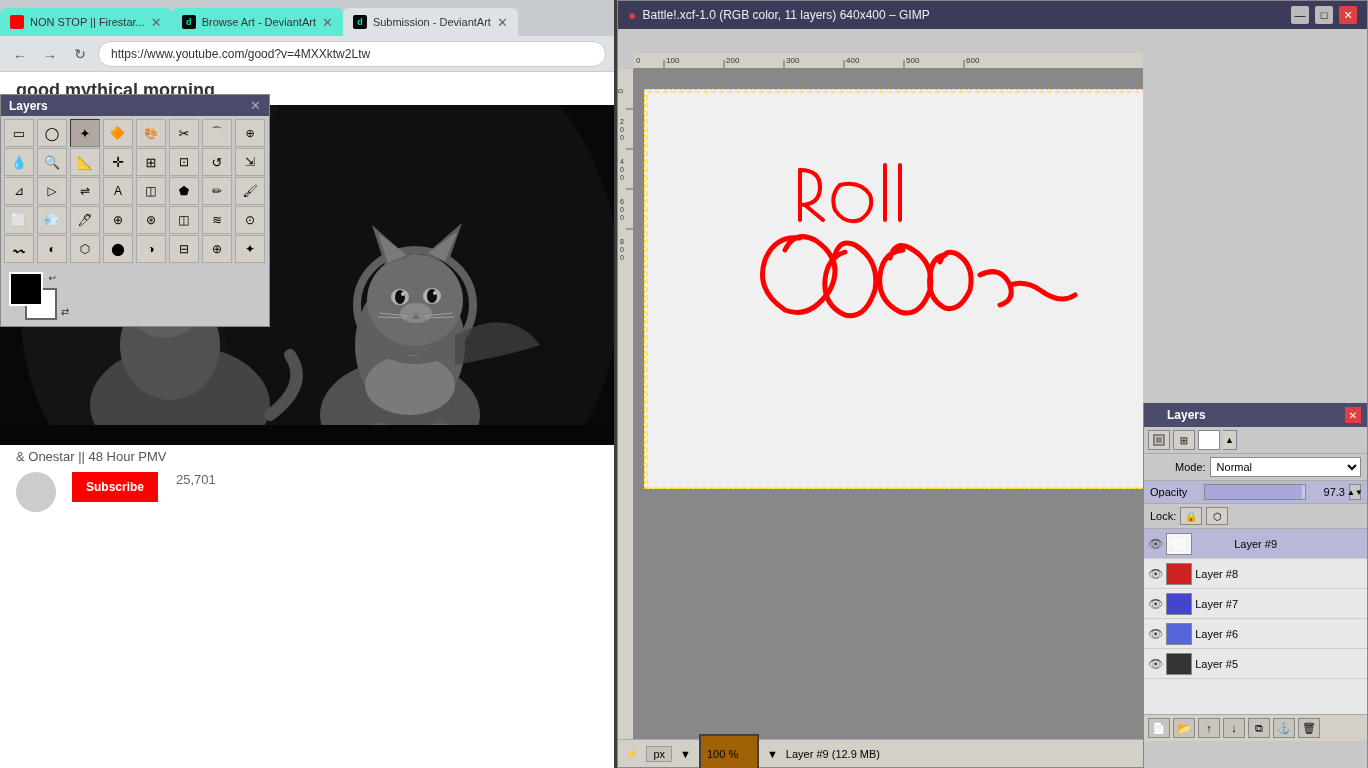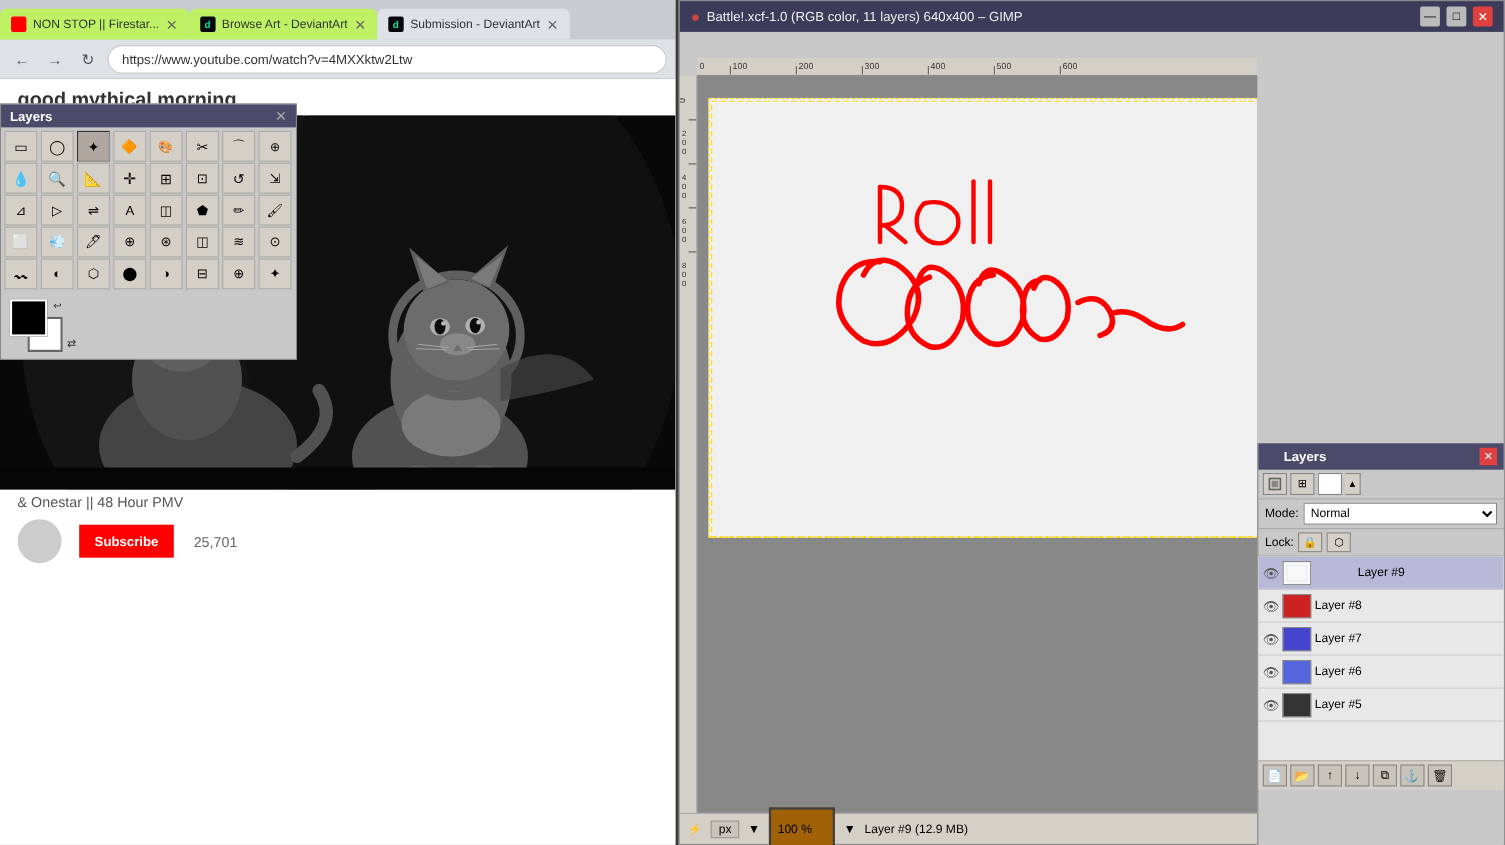--- a/index.html
+++ b/index.html
@@ -2,33 +2,33 @@
 <html><head>
   <meta charset="utf-8">
   <style>
     * { margin: 0; padding: 0; box-sizing: border-box; }
     body { width: 1368px; height: 768px; overflow: hidden; font-family: Arial, sans-serif; font-size: 12px; background: #3c3c3c; }
 
     
     .browser-chrome { position: absolute; top: 0; left: 0; width: 614px; background: #dee1e6; height: 768px; }
     .browser-tabs { display: flex; align-items: flex-end; height: 36px; background: #c8cbd0; padding-top: 8px; }
     .browser-tab { display: flex; align-items: center; height: 28px; padding: 0 10px; background: #dee1e6; border-radius: 6px 6px 0 0; font-size: 12px; color: #333; min-width: 160px; max-width: 200px; gap: 6px; cursor: pointer; }
-    .browser-tab.inactive { background: #bef264; }
+    .browser-tab.inactive { background: #5eead4; }
     .browser-tab .tab-favicon { width: 14px; height: 14px; border-radius: 2px; flex-shrink: 0; }
     .browser-tab .tab-title { flex: 1; overflow: hidden; white-space: nowrap; text-overflow: ellipsis; font-size: 11px; }
     .browser-tab .tab-close { font-size: 13px; color: #666; cursor: pointer; }
     .tab-favicon-yt { background: #ff0000; }
     .tab-favicon-da { background: #06070d; display: flex; align-items: center; justify-content: center; color: #00e59b; font-size: 9px; font-weight: bold; }
 
     .browser-navbar { display: flex; align-items: center; height: 36px; background: #dee1e6; padding: 4px 8px; gap: 6px; border-bottom: 1px solid #ccc; }
     .nav-btn { width: 24px; height: 24px; border-radius: 50%; border: none; background: transparent; cursor: pointer; display: flex; align-items: center; justify-content: center; font-size: 14px; color: #555; }
     .address-bar { flex: 1; height: 26px; border-radius: 13px; border: 1px solid #ccc; background: #fff; padding: 0 12px; font-size: 12px; color: #333; display: flex; align-items: center; }
 
     .browser-content { width: 614px; height: 696px; background: #fff; overflow: hidden; position: relative; }
-    .yt-subscribe { display: flex; align-items: center; gap: 8px; margin-top: 8px; padding: 0 16px; }
+    .yt-subscribe { display: flex; align-items: flex-start; gap: 8px; margin-top: 8px; padding: 0 16px; }
 
     
     .gimp-window { position: absolute; top: 0; left: 617px; width: 751px; height: 768px; background: #c8c8c8; border: 1px solid #888; }
     .gimp-titlebar { height: 28px; background: #3c3c5a; display: flex; align-items: center; justify-content: space-between; padding: 0 10px; color: #fff; font-size: 12px; }
     .gimp-titlebar-title { font-size: 12px; color: #eee; }
     .gimp-title-buttons { display: flex; gap: 6px; }
     .gimp-title-btn { width: 18px; height: 18px; border: none; border-radius: 2px; cursor: pointer; font-size: 11px; display: flex; align-items: center; justify-content: center; }
     .gimp-title-btn.minimize { background: #bbb; }
     .gimp-title-btn.maximize { background: #bbb; }
     .gimp-title-btn.close { background: #e04040; color: #fff; }
@@ -62,21 +62,21 @@
       <span class="tab-title">Submission - DeviantArt</span>
       <span class="tab-close">✕</span>
     </div>
   </div>
 
   <div class="browser-navbar">
     <button class="nav-btn">←</button>
     <button class="nav-btn">→</button>
     <button class="nav-btn">↻</button>
     <div class="address-bar">
-      <span>https://www.youtube.com/watch?v=4MXXktw2Ltw</span>
+      <span>https://www.youtube.com/good?v=4MXXktw2Ltw</span>
     </div>
   </div>
 
   <div class="browser-content">
 
     <div style="padding: 8px 16px 4px; font-size: 18px; font-weight: bold; color: #333;">good mythical morning</div>
 
     <div style="width: 100%; height: 340px; background: #111; position: relative; overflow: hidden;">
 
       <svg width="100%" height="340" viewBox="0 0 614 340" style="display:block;">
@@ -277,26 +277,34 @@
             <rect x="2" y="2" width="10" height="10" fill="none" stroke="#666" stroke-width="1.5"></rect>
             <rect x="4" y="4" width="6" height="6" fill="#888"></rect>
           </svg>
       </div>
       <div style="width:22px; height:20px; background:#d4d0c8; border:1px solid #888; display:flex; align-items:center; justify-content:center; font-size:10px;">⊞</div>
       <div style="width:22px; height:20px; background:#fff; border:1px solid #888;"></div>
       <div style="width:14px; height:20px; background:#d4d0c8; border:1px solid #888; border-left:none; display:flex; align-items:center; justify-content:center; font-size:9px;">▲</div>
     </div>
 
     <div style="display:flex; align-items:center; padding:3px 6px; border-bottom:1px solid #aaa; gap:4px;">
-      <span style="font-size:11px;">Mode:</span>
+      <span style="font-size:11px;margin-left:25px;">Mode:</span>
       <select style="flex:1; height:20px; background:#fff; border:1px solid #888; font-size:11px; padding:0 2px;">
         <option>Normal</option>
       </select>
     </div>
 
+    <div style="display:flex; align-items:center; padding:3px 6px; border-bottom:1px solid #aaa; background:#b8b8d8; gap:4px;">
+      <span style="font-size:11px; min-width:50px;">Opacity</span>
+      <div style="flex:1; height:16px; background:#c8c8e8; border:1px solid #888; position:relative;">
+        <div style="position:absolute; left:0; top:0; width:97%; height:100%; background:#8888cc; opacity:0.5;"></div>
+      </div>
+      <span style="font-size:11px; min-width:35px; text-align:right;">97.3</span>
+      <div style="width:12px; height:16px; background:#c8c8c8; border:1px solid #888; display:flex; align-items:center; justify-content:center; font-size:8px; cursor:pointer; flex-direction:column;">▲▼</div>
+    </div>
 
     <div style="display:flex; align-items:center; padding:3px 6px; border-bottom:1px solid #aaa; gap:4px;">
       <span style="font-size:11px;">Lock:</span>
       <div style="width:22px; height:18px; background:#d4d0c8; border:1px solid #888; display:flex; align-items:center; justify-content:center; font-size:10px; cursor:pointer;">🔒</div>
       <div style="width:22px; height:18px; background:#d4d0c8; border:1px solid #888; display:flex; align-items:center; justify-content:center; font-size:10px; cursor:pointer;">⬡</div>
     </div>
 
     <div style="height:185px; overflow-y:auto; background:#e8e8e8; position:relative;">
 
       <div style="display:flex; align-items:center; height:30px; padding:0 4px; gap:3px; background:#b8b8d8; border-bottom:1px solid #ccc;">

